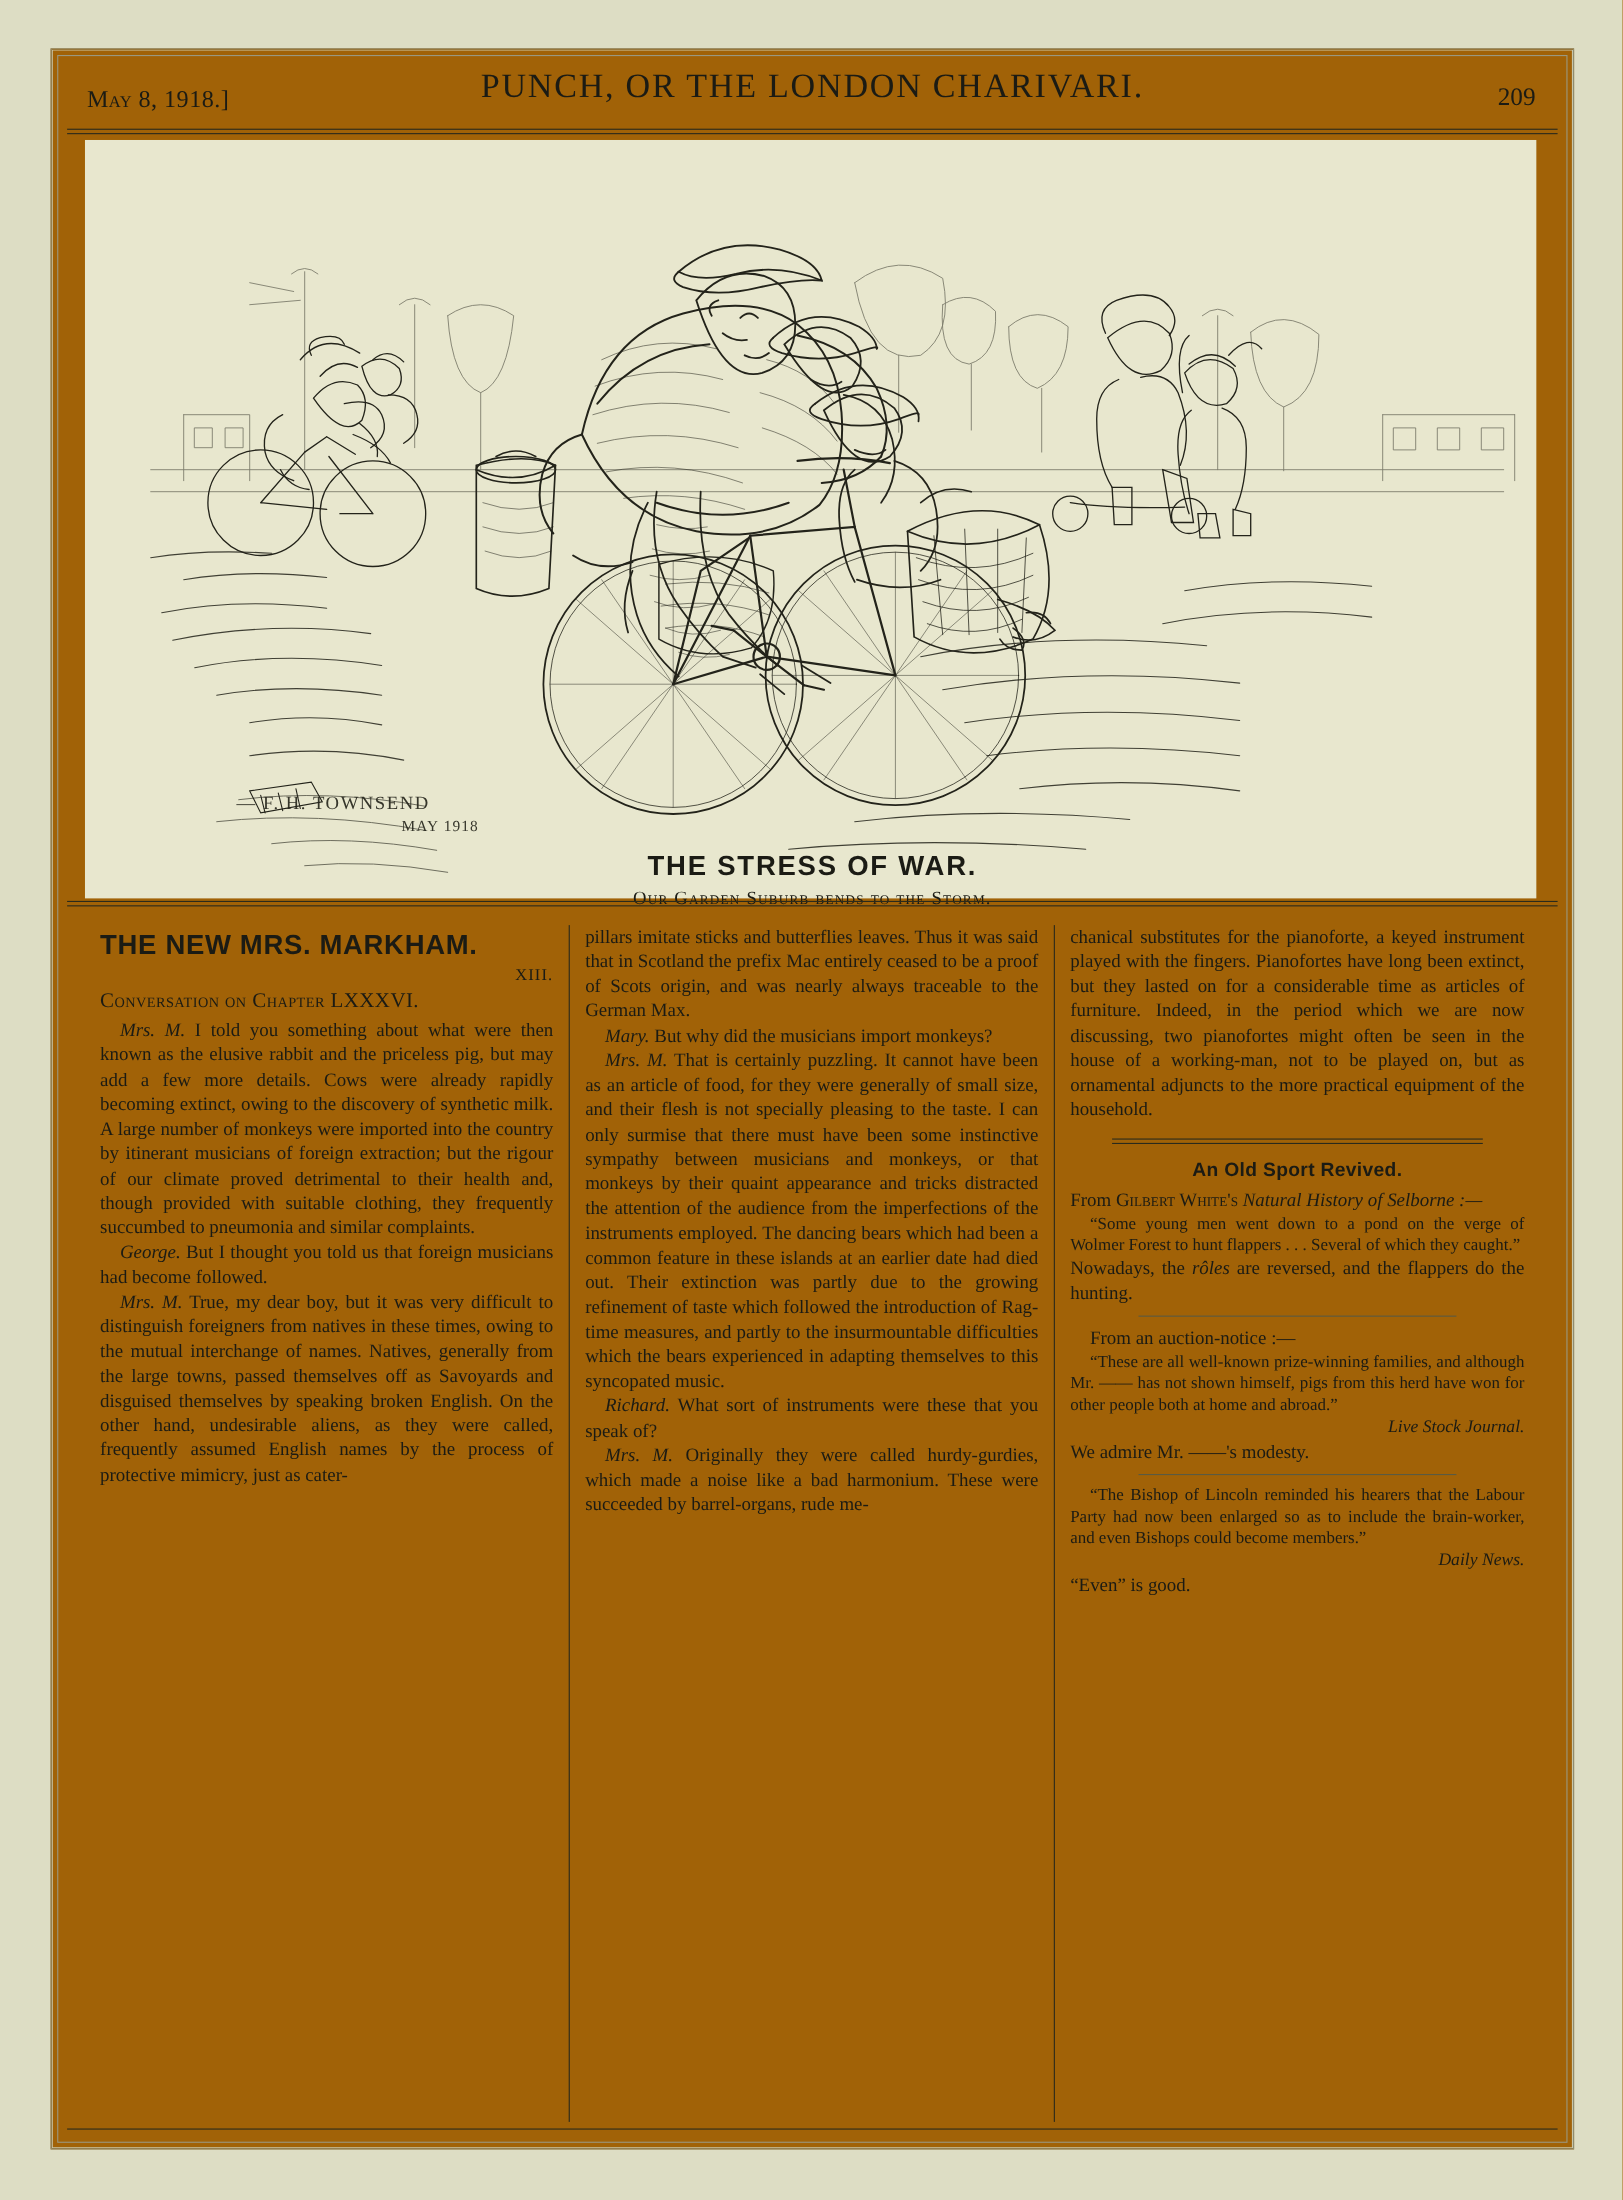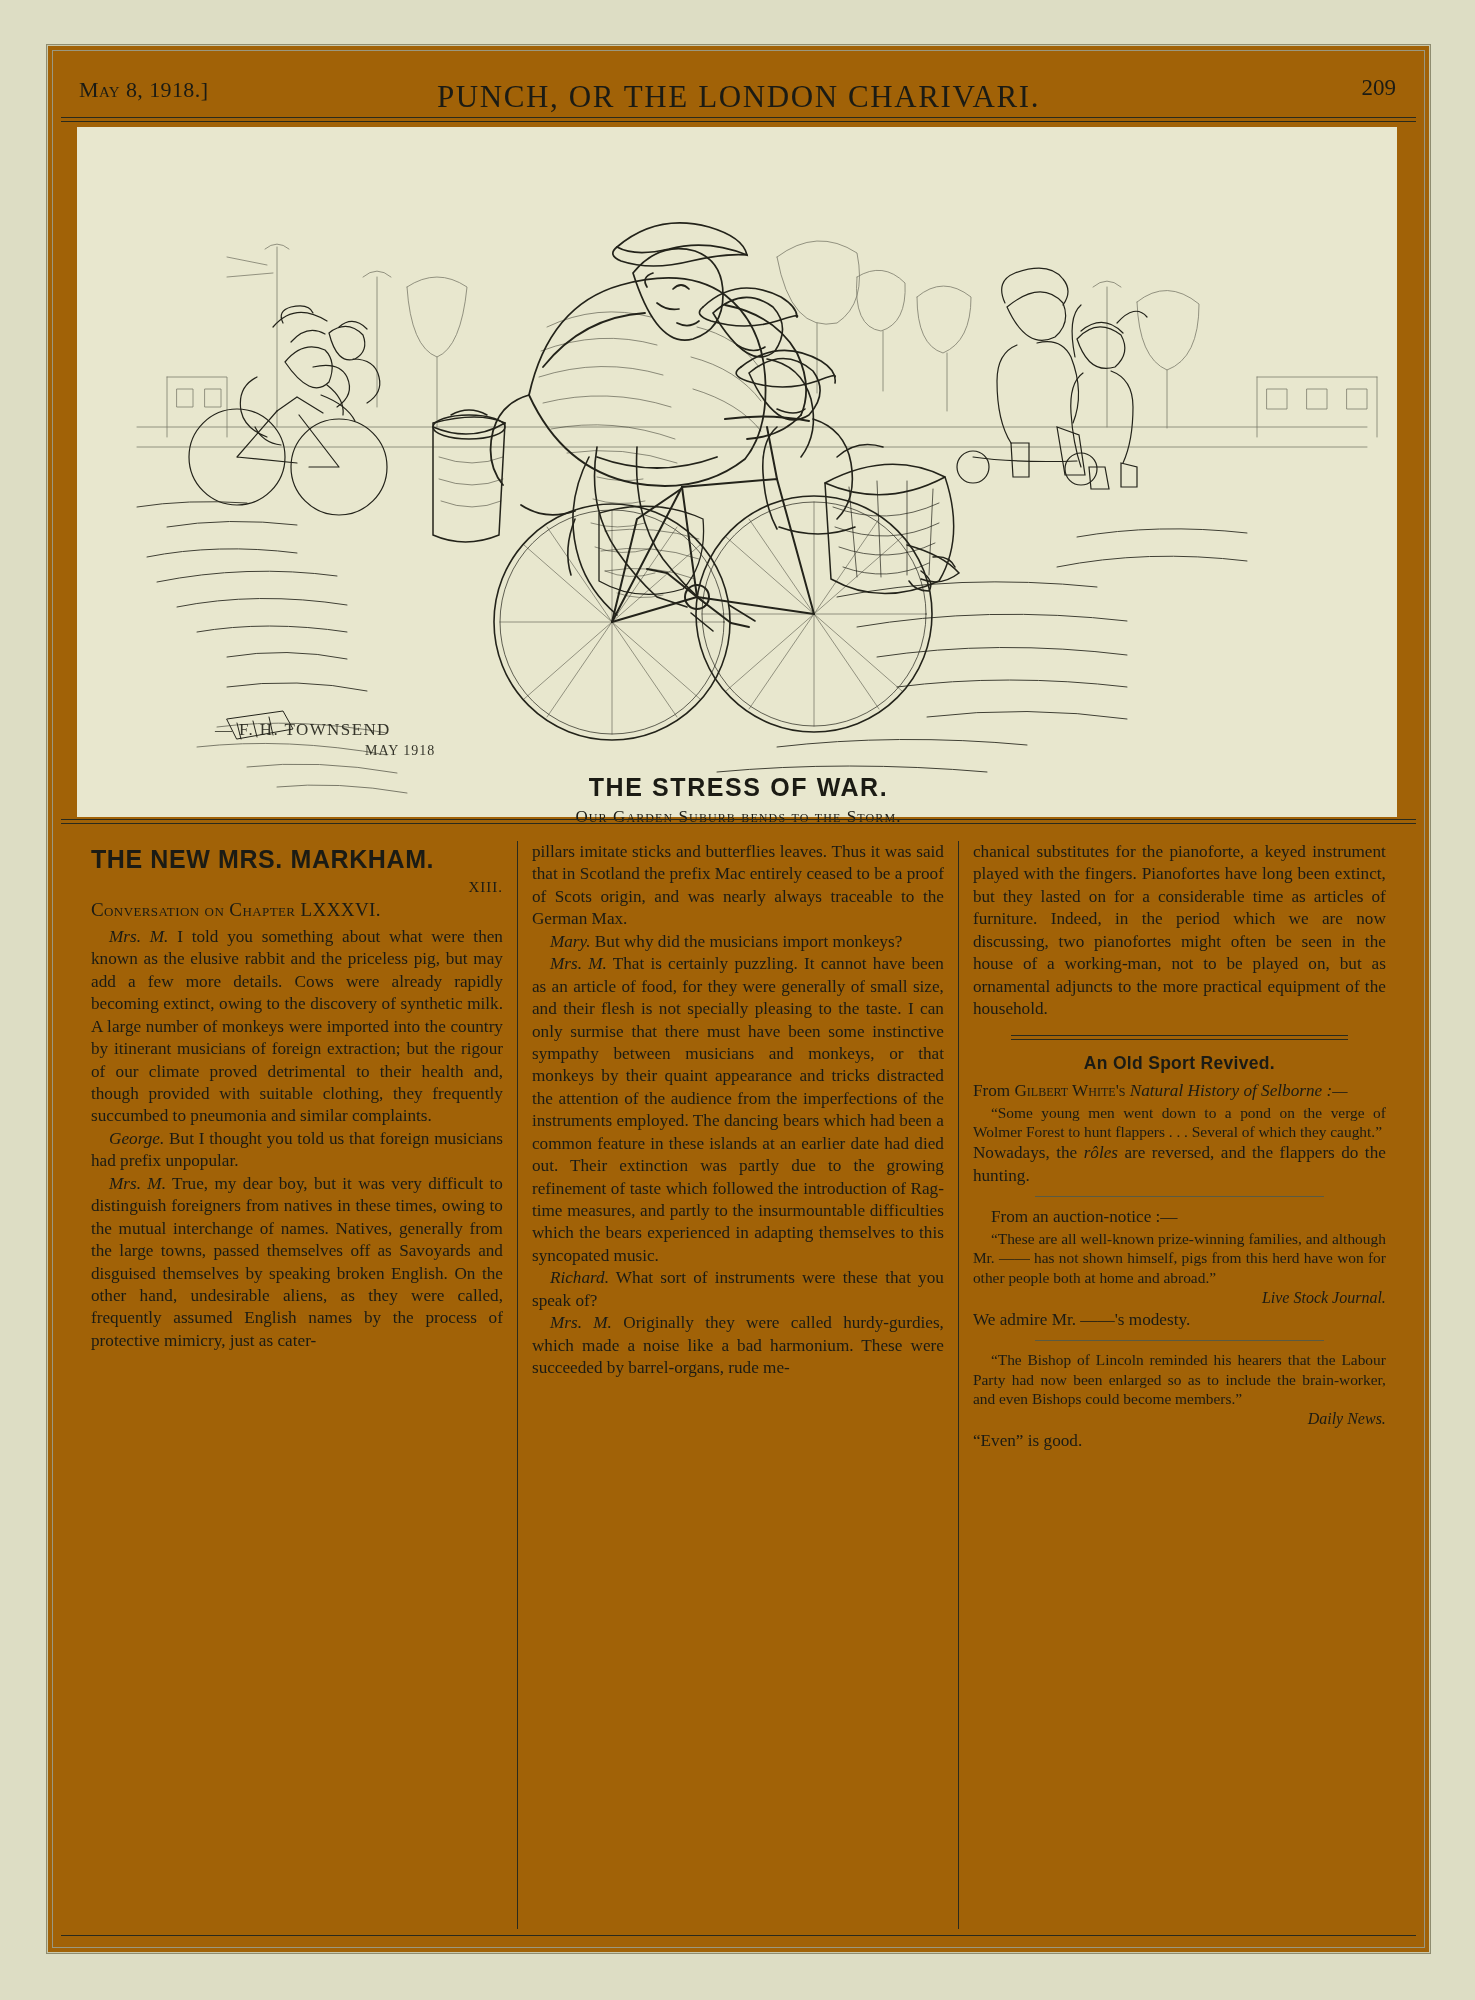--- a/index.html
+++ b/index.html
@@ -28,21 +28,21 @@
   .masthead{
     position:absolute;left:18px;top:14px;right:18px;height:56px;
   }
   .mast-date{
     position:absolute;left:14px;top:18px;
     font-variant:small-caps;
     font-size:22px;
     letter-spacing:.4px;
   }
   .mast-title{
-    position:absolute;left:0;right:0;top:20px;
+    position:absolute;left:0;right:0;top:1px;
     text-align:center;
     font-size:31px;
     letter-spacing:1.6px;
     font-variant:small-caps;
   }
   .mast-page{
     position:absolute;right:16px;top:16px;
     font-size:23px;
   }
   .rule{
@@ -399,21 +399,21 @@
   <div class="rule double" id="rule-mid"></div>
 
   <div class="cols">
 
     <div class="col c1">
       <div class="headline">THE NEW MRS. MARKHAM.</div>
       <div class="chapnum">XIII.</div>
       <div class="convline">Conversation on Chapter LXXXVI.</div>
 
       <p><span class="spk">Mrs. M.</span><span> I told you something about what were then known as the elusive rabbit and the priceless pig, but may add a few more details. Cows were already rapidly becoming extinct, owing to the discovery of synthetic milk. A large number of monkeys were imported into the country by itinerant musicians of foreign extraction; but the rigour of our climate proved detrimental to their health and, though provided with suitable clothing, they frequently succumbed to pneumonia and similar complaints.</span></p>
-      <p><span class="spk">George.</span><span> But I thought you told us that foreign musicians had prefix unpopular.</span></p>
+      <p><span class="spk">George.</span><span> But I thought you told us that foreign musicians had become followed.</span></p>
       <p><span class="spk">Mrs. M.</span><span> True, my dear boy, but it was very difficult to distinguish foreigners from natives in these times, owing to the mutual interchange of names. Natives, generally from the large towns, passed themselves off as Savoyards and disguised themselves by speaking broken English. On the other hand, undesirable aliens, as they were called, frequently assumed English names by the process of protective mimicry, just as cater-</span></p>
     </div>
 
     <div class="col c2">
       <p class="noind"><span>pillars imitate sticks and butterflies leaves. Thus it was said that in Scotland the prefix Mac entirely ceased to be a proof of Scots origin, and was nearly always traceable to the German Max.</span></p>
       <p><span class="spk">Mary.</span><span> But why did the musicians import monkeys?</span></p>
       <p><span class="spk">Mrs. M.</span><span> That is certainly puzzling. It cannot have been as an article of food, for they were generally of small size, and their flesh is not specially pleasing to the taste. I can only surmise that there must have been some instinctive sympathy between musicians and monkeys, or that monkeys by their quaint appearance and tricks distracted the attention of the audience from the imperfections of the instruments employed. The dancing bears which had been a common feature in these islands at an earlier date had died out. Their extinction was partly due to the growing refinement of taste which followed the introduction of Rag-time measures, and partly to the insurmountable difficulties which the bears experienced in adapting themselves to this syncopated music.</span></p>
       <p><span class="spk">Richard.</span><span> What sort of instruments were these that you speak of?</span></p>
       <p><span class="spk">Mrs. M.</span><span> Originally they were called hurdy-gurdies, which made a noise like a bad harmonium. These were succeeded by barrel-organs, rude me-</span></p>
     </div>

